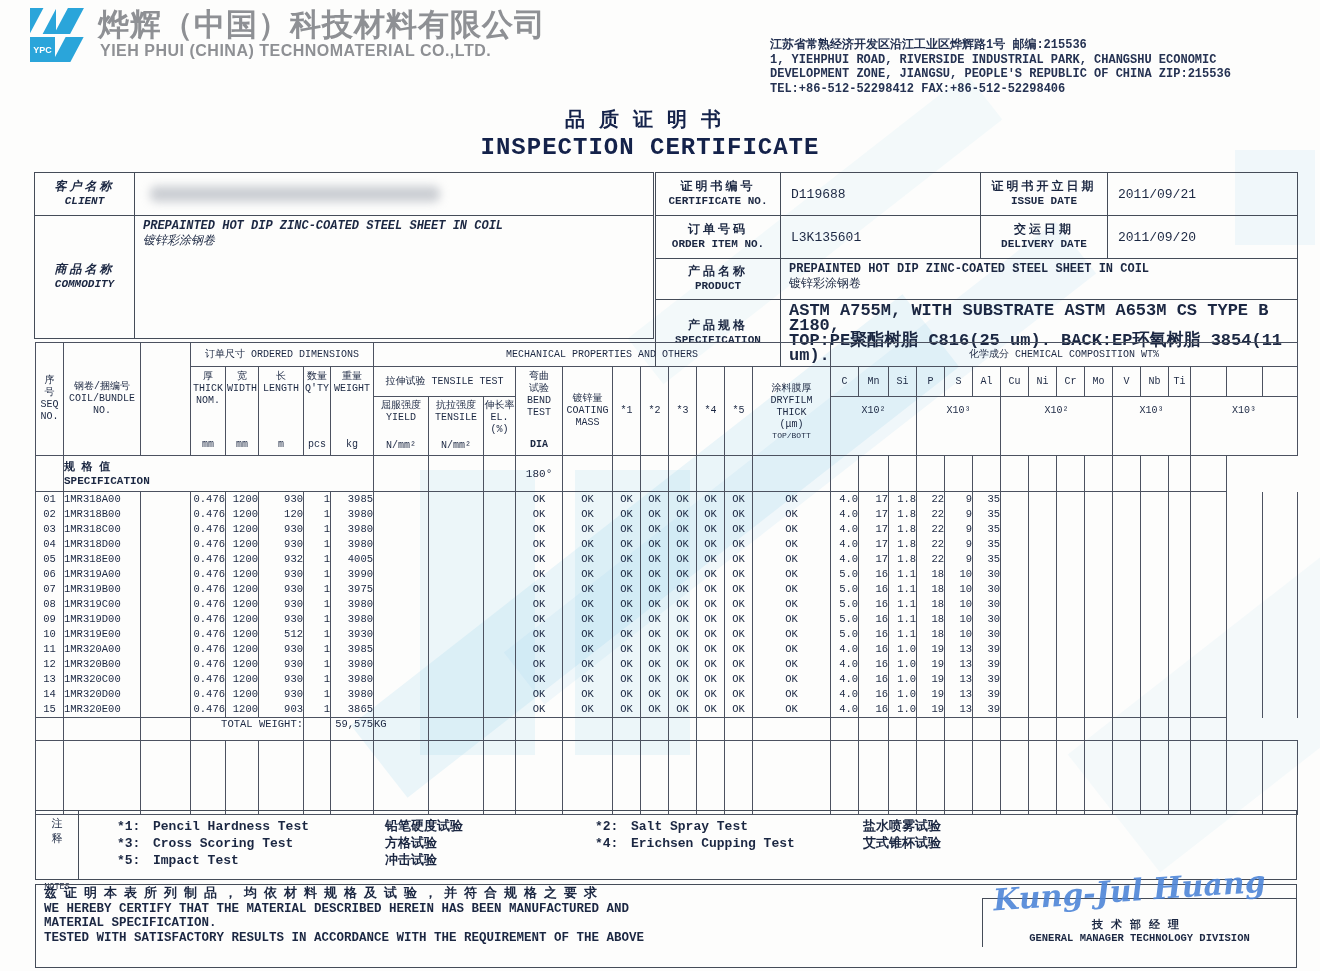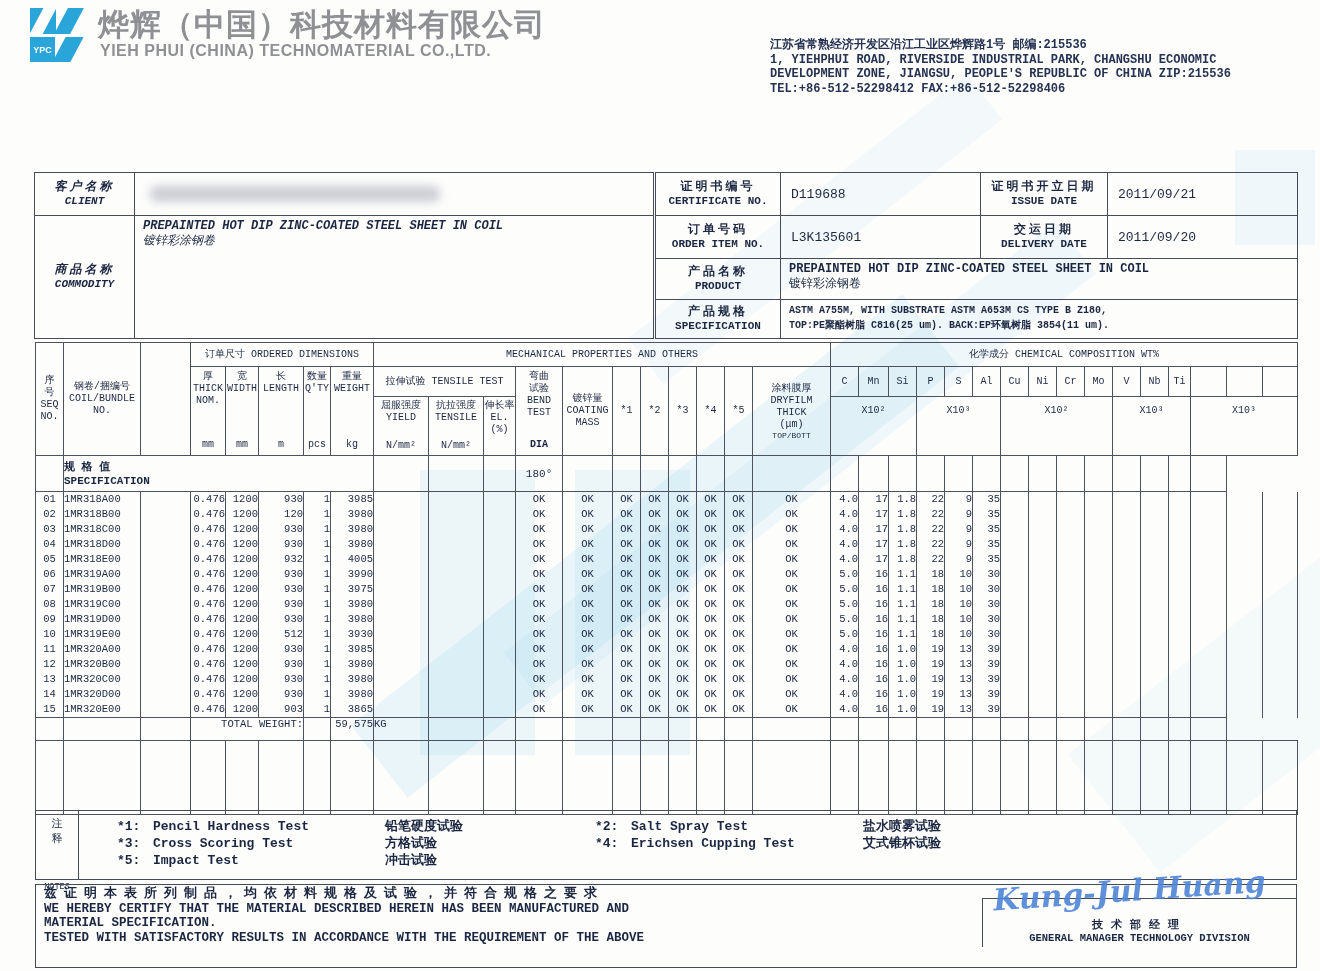--- a/index.html
+++ b/index.html
@@ -111,20 +111,24 @@
   </div>
   <div class="company-cn">烨辉（中国）科技材料有限公司</div>
   <div class="company-en">YIEH PHUI (CHINA) TECHNOMATERIAL CO.,LTD.</div>
   <div class="address">
     <div>江苏省常熟经济开发区沿江工业区烨辉路1号 邮编:215536</div>
     <div>1, YIEHPHUI ROAD, RIVERSIDE INDUSTRIAL PARK, CHANGSHU ECONOMIC</div>
     <div>DEVELOPMENT ZONE, JIANGSU, PEOPLE'S REPUBLIC OF CHINA ZIP:215536</div>
     <div>TEL:+86-512-52298412  FAX:+86-512-52298406</div>
   </div>
 
+  <div class="title">
+    <div class="title-cn">品质证明书</div>
+    <div class="title-en">INSPECTION CERTIFICATE</div>
+  </div>
 
   <table class="info" style="left:34px;top:172px;width:620px;font-style:italic;">
     <colgroup>
         <col style="width:100px">
         <col>
       </colgroup>
     <tbody>
         <tr style="height:43px;">
       <td class="lbl">
         <div class="cn">客户名称</div>
@@ -187,21 +191,21 @@
       <td class="valtop" colspan="3">
         <div class="en">PREPAINTED HOT DIP ZINC-COATED STEEL SHEET IN COIL</div>
         <div>镀锌彩涂钢卷</div>
       </td>
     </tr>
     <tr style="height:39px;">
       <td class="lbl">
         <div class="cn">产品规格</div>
         <div class="en">SPECIFICATION</div>
       </td>
-      <td class="valtop" colspan="3" style="font-size:10px;">
+      <td class="valtop" colspan="3" style="font-size:17px;">
         <div class="en">ASTM A755M, WITH SUBSTRATE ASTM A653M CS TYPE B Z180,</div>
         <div class="en">TOP:PE聚酯树脂 C816(25 um).  BACK:EP环氧树脂 3854(11 um).</div>
       </td>
     </tr>
   </tbody>
     </table>
 
   <table id="main">
     <colgroup>
       <col style="width:28px">

